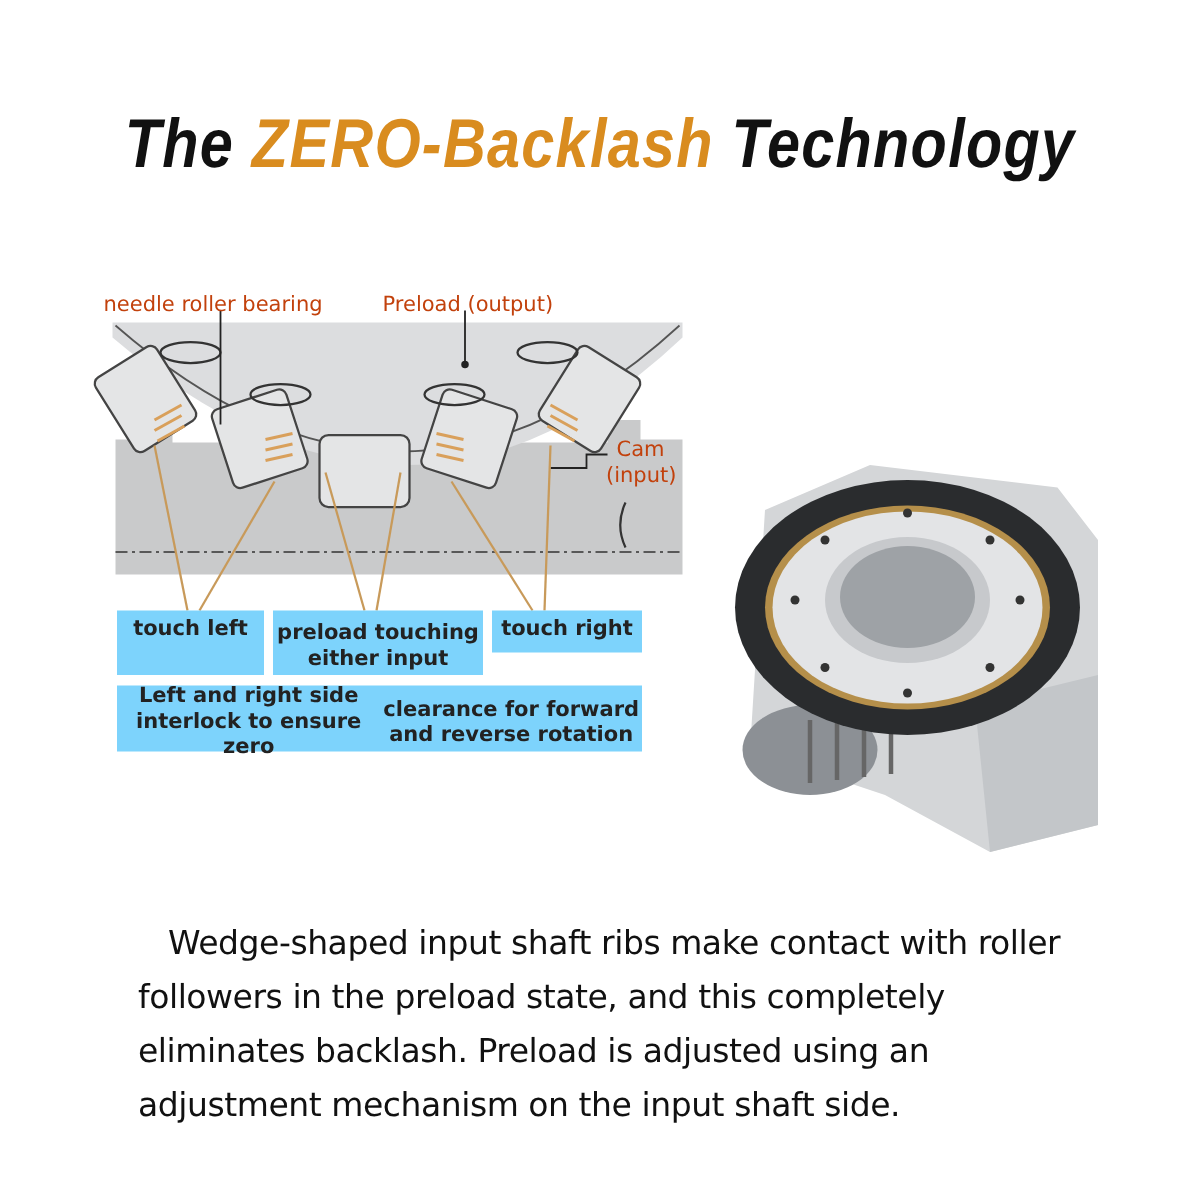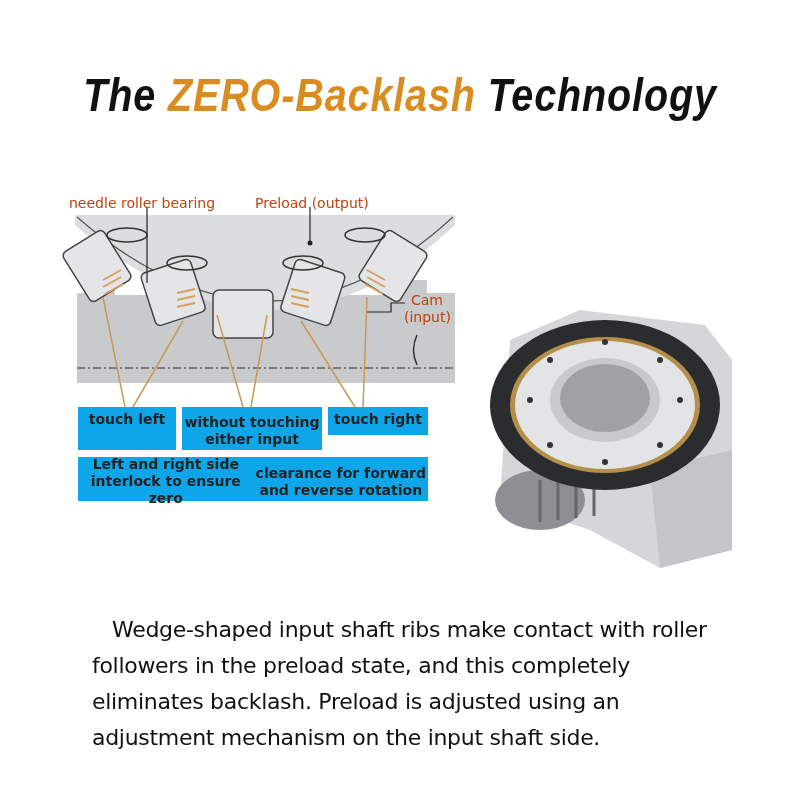--- a/index.html
+++ b/index.html
@@ -10,21 +10,21 @@
   .title {
     position: absolute; top: 68px; left: 0; width: 800px; text-align: center;
     font-family: "Liberation Sans", sans-serif; font-weight: 700; font-style: italic;
     font-size: 46px; letter-spacing: 1px; color: #111;
     transform: scaleX(0.86); transform-origin: center;
   }
   .title .accent { color: #d98c1f; }
   .diagram { position: absolute; left: 55px; top: 185px; width: 420px; height: 330px; }
   .lbl { position: absolute; font-size: 14px; font-weight: 400; color: #c2410c; white-space: nowrap; }
   .box {
-    position: absolute; background: #0ea5e9; font-size: 14px; font-weight: 700; color: #222;
+    position: absolute; background: #7dd3fc; font-size: 14px; font-weight: 700; color: #222;
     text-align: center; line-height: 17px; display: flex; align-items: flex-start; justify-content: center;
   }
   .product { position: absolute; left: 470px; top: 300px; width: 290px; height: 270px; }
   .para {
     position: absolute; left: 92px; top: 590px; width: 640px;
     font-family: "DejaVu Sans", sans-serif; font-size: 22px; line-height: 36px; color: #111;
     text-indent: 20px; letter-spacing: -0.3px;
   }
 </style>
 </head>
@@ -93,21 +93,21 @@
   </svg>
   <span class="lbl" style="left:14px;top:10px">needle roller bearing</span>
   <span class="lbl" style="left:200px;top:10px">Preload (output)</span>
   <span class="lbl" style="left:356px;top:107px">Cam</span>
   <span class="lbl" style="left:349px;top:124px">(input)</span>
 
   <div class="box" style="left:23px;top:222px;width:98px;height:43px;padding-top:4px;box-sizing:border-box">
     <span>touch left</span>
   </div>
   <div class="box" style="left:127px;top:222px;width:140px;height:43px;padding-top:4px;box-sizing:border-box;flex-direction:column;align-items:center">
-    <span>without touching</span>
+    <span>preload touching</span>
     <span>either input</span>
   </div>
   <div class="box" style="left:273px;top:222px;width:100px;height:28px;padding-top:4px;box-sizing:border-box">
     <span>touch right</span>
   </div>
   <div class="box" style="left:23px;top:272px;width:350px;height:44px;padding-top:5px;box-sizing:border-box;flex-direction:row;align-items:center">
     <span>Left and right side interlock to ensure zero</span>
     <span>clearance for forward and reverse rotation</span>
   </div>
 </div>

